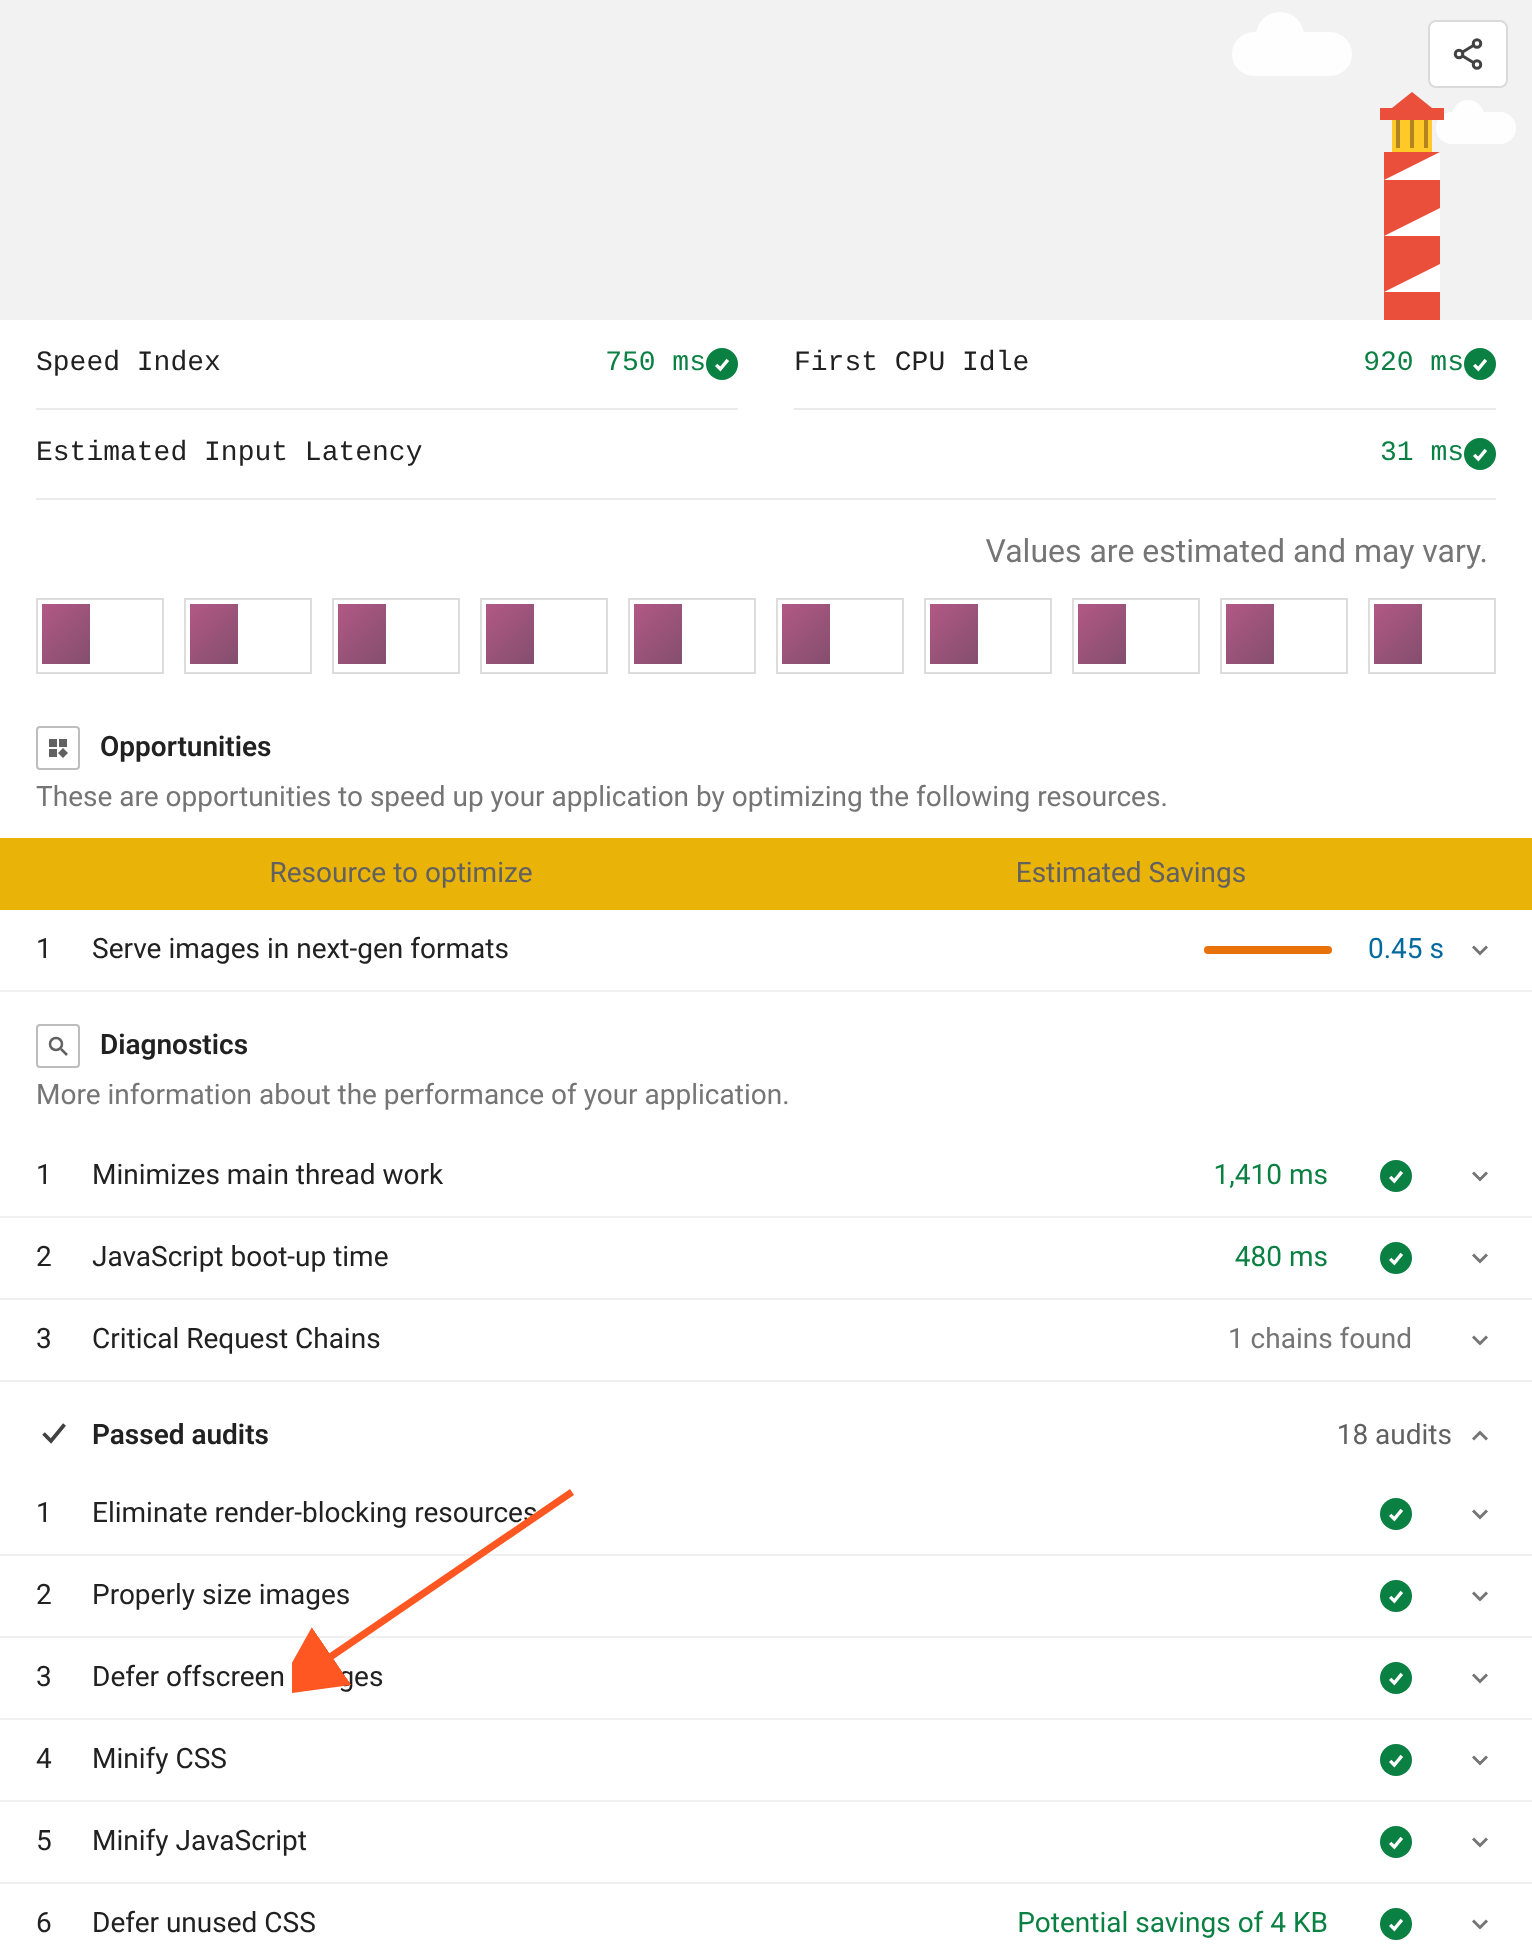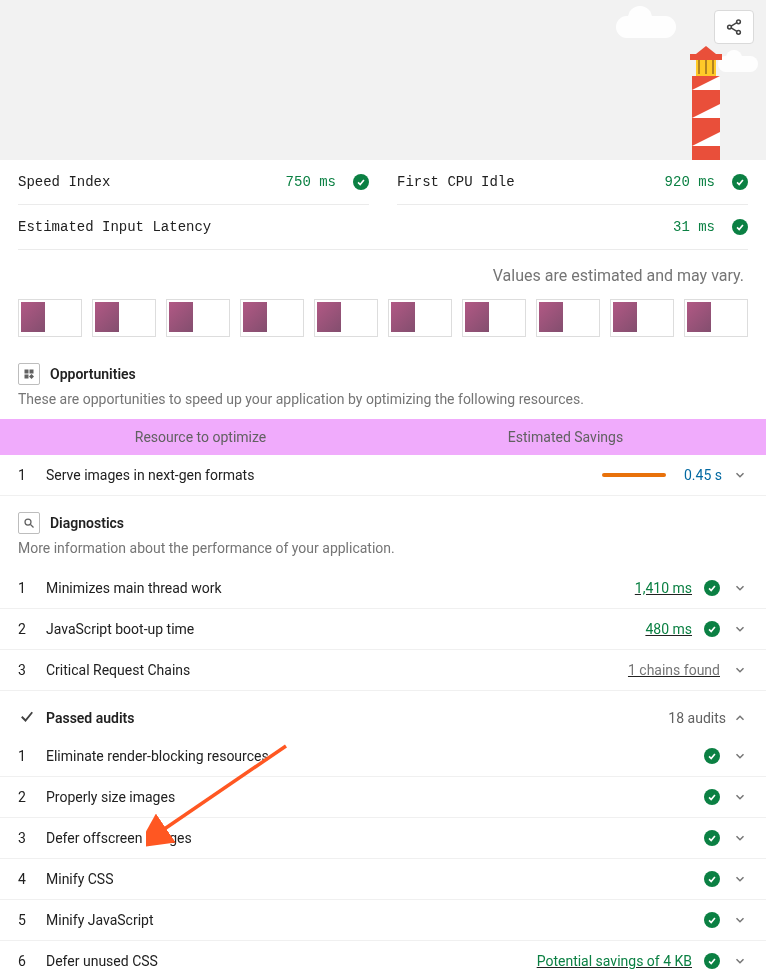--- a/index.html
+++ b/index.html
@@ -36,41 +36,41 @@
 .cloud2::before { content:""; position:absolute; left:8px; top:-6px; width:16px; height:16px; background:#fff; border-radius:50%; }
 .metrics-row { display: flex; gap: 28px; padding: 0 18px; }
 .metric {
   flex: 1;
   display: flex; justify-content: space-between; align-items: center;
   border-bottom: 1px solid #ebebeb;
   padding: 14px 0;
   font-family: Liberation Mono, monospace;
 }
 .metric-label { color: #212121; }
-.metric-value { display:flex; align-items:center; gap:17px;text-align:center; }
+.metric-value { display:flex; align-items:center; gap:0;text-align:center; }
 .metric-value .val { color: #0b8043; }
 .pass-icon {
   width: 16px; height: 16px; border-radius: 50%;
   background: #0b8043;
   display:flex; align-items:center; justify-content:center;
 }
 .pass-icon svg { width:10px; height:10px; }
 .disclaimer { text-align: right; padding: 16px 22px 8px; color: #757575; font-size: 16px; }
 .filmstrip { display:flex; gap:8px; padding: 6px 18px 10px; justify-content: space-between; }
 .film { width:64px; height:38px; border:1px solid #ddd; position:relative; background:#fff; }
 .film::before {
   content:""; position:absolute; left:2px; top:2px; width:24px; height:30px;
   background: linear-gradient(135deg,#a43b6f,#6d2f55);
   opacity:.85;
 }
 .section-header { display:flex; align-items:center; gap:10px; padding: 16px 18px 6px; }
 .section-header .icon-wrap { width:22px; height:22px; border:1px solid #bdbdbd; border-radius:2px; display:flex; align-items:center; justify-content:center; }
 .section-title { font-weight:600; color:#212121; }
 .section-sub { padding: 0 18px 12px; color: #757575; }
-.table-header { display:flex; background:#f0abfc; padding:10px 18px; color:#616161; font-size: 14px; }
+.table-header { display:flex; background:#eab308; padding:10px 18px; color:#616161; font-size: 14px; }
 .table-header .col1 { flex:1; text-align:center; }
 .table-header .col2 { flex:1; text-align:center; }
 .row {
   display:flex; align-items:center; padding: 12px 18px;
   border-bottom: 1px solid #f0f0f0;
   gap: 10px;
 }
 .row .num { width:18px; color:#212121; }
 .row .label { flex:1; }
 .row .value { color:#757575; }
@@ -81,21 +81,21 @@
 .passed-header-row {
   display:flex; align-items:center; justify-content:space-between;
   padding:16px 18px 8px;
 }
 .passed-left { display:flex; align-items:center; gap:10px; }
 .passed-count { color:#616161; display:flex; align-items:center; gap:6px; }
 .arrow-annotation {
   position:absolute; left:146px; top:576px; pointer-events:none;
 }
 .content-wrap { position: relative; }
-.right-stack { display:flex; align-items:center; gap:12px;text-decoration:underline; }
+.right-stack { display:flex; align-items:center; gap:26px; }
 </style>
 </head>
 <body>
 
 <div class="hero">
   <div class="cloud cloud1"></div>
   <div class="cloud cloud2"></div>
   <div class="share-btn">
     <svg width="18" height="18" viewBox="0 0 24 24" fill="none" stroke="#424242" stroke-width="2">
       <circle cx="18" cy="5" r="2.5"></circle>

